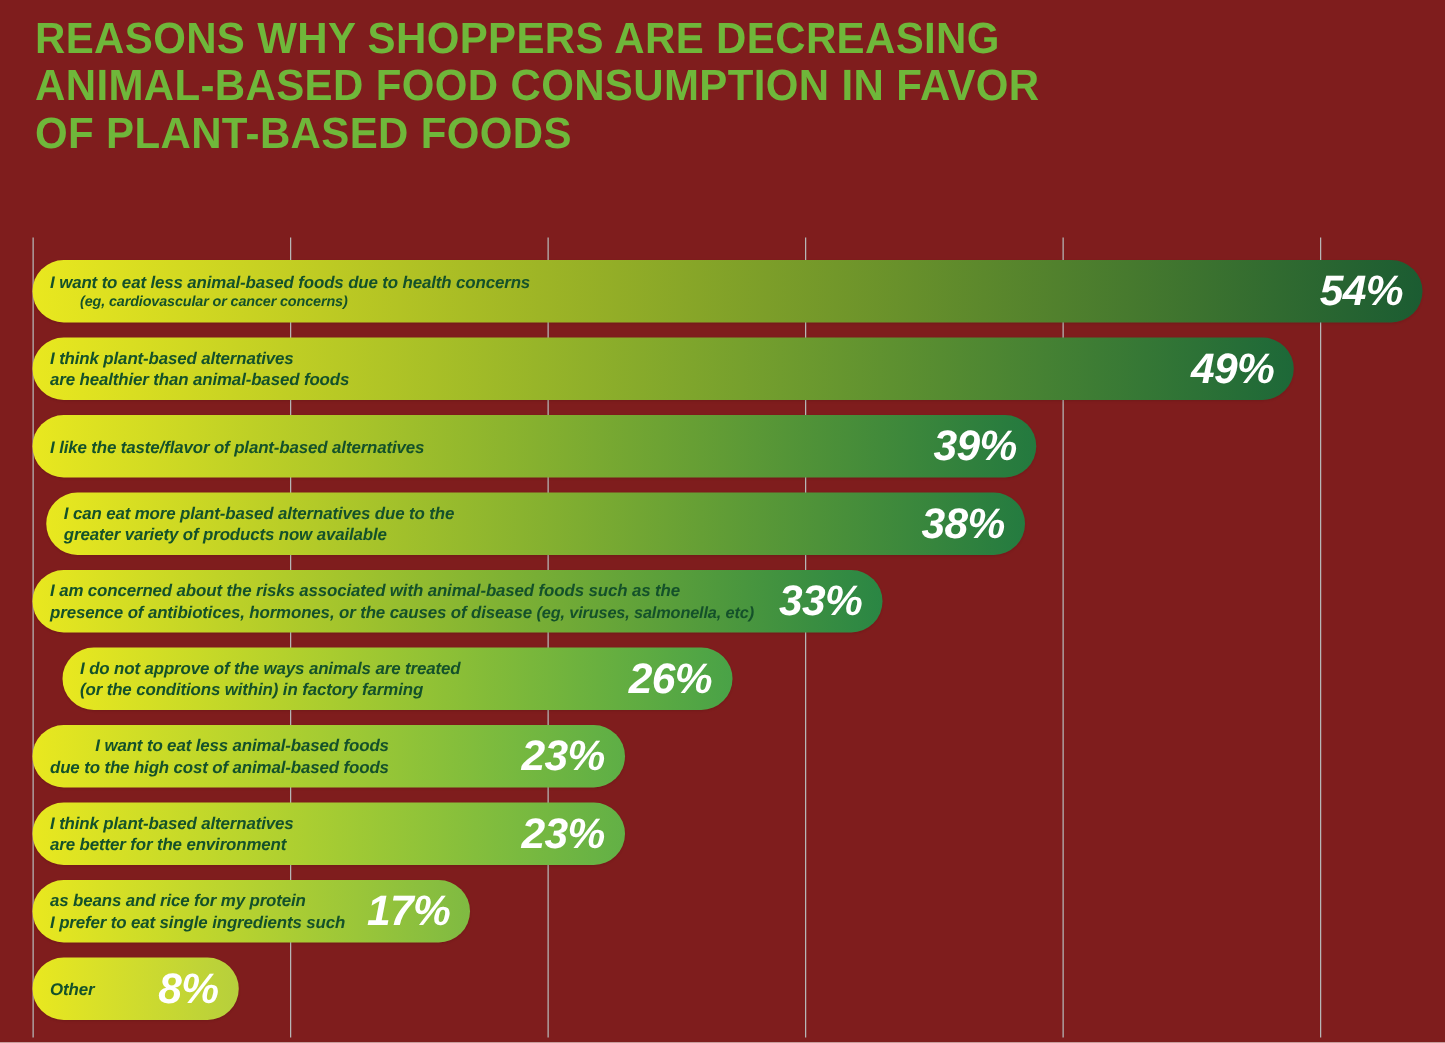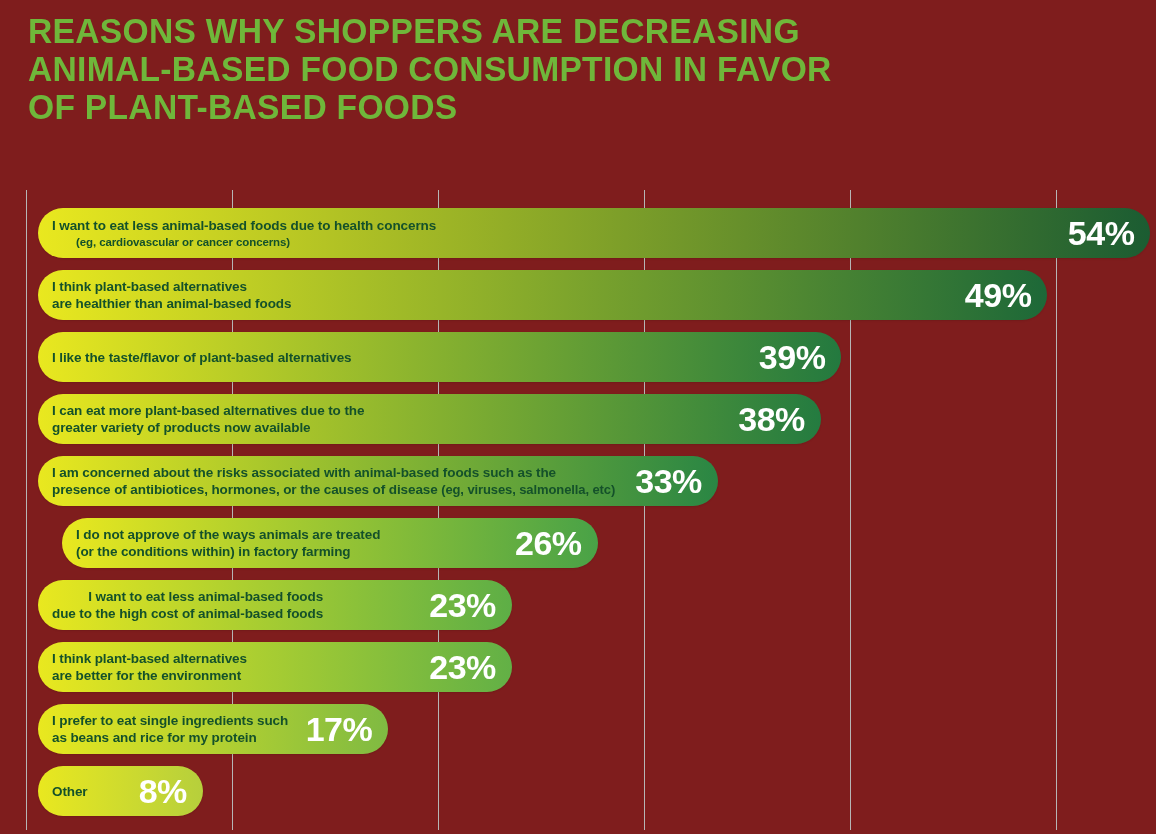--- a/index.html
+++ b/index.html
@@ -57,22 +57,23 @@
   .bars {
     position: absolute;
     left: 0;
     top: 0;
     width: 1156px;
     height: 640px;
   }
 
   .bar-row {
     position: absolute;
-    left: 38px;
-    height: 50px;
+    left: 26px;
+    height: 50px;
+    font-style: italic;
   }
   .bar {
     position: relative;
     height: 50px;
     border-radius: 25px;
     box-sizing: border-box;
     overflow: visible;
     box-shadow: 0 1px 2px rgba(0,0,0,0.10);
   }
   .bar-label {
@@ -153,21 +154,21 @@
           </div>
         </div>
         <div class="bar-row" style="top: 142px; width: 803.4px;">
           <div class="bar" style="width: 803.4px; background: linear-gradient(to right, rgb(233, 232, 31) 0%, rgb(35, 121, 63) 100%);">
             <div class="bar-label">
               <span>I like the taste/flavor of plant-based alternatives</span>
             </div>
             <div class="bar-value" style="right: 16px;">39%</div>
           </div>
         </div>
-        <div class="bar-row" style="top: 204px; width: 782.8px;">
+        <div class="bar-row" style="top: 204px; width: 782.8px; padding-left: 11px;">
           <div class="bar" style="width: 782.8px; background: linear-gradient(to right, rgb(233, 232, 31) 0%, rgb(36, 123, 64) 100%);">
             <div class="bar-label">
               <span>I can eat more plant-based alternatives due to the</span>
               <span>greater variety of products now available</span>
             </div>
             <div class="bar-value" style="right: 16px;">38%</div>
           </div>
         </div>
         <div class="bar-row" style="top: 266px; width: 679.8px;">
           <div class="bar" style="width: 679.8px; background: linear-gradient(to right, rgb(233, 232, 31) 0%, rgb(42, 134, 68) 100%);">
@@ -201,22 +202,22 @@
             <div class="bar-label">
               <span>I think plant-based alternatives</span>
               <span>are better for the environment</span>
             </div>
             <div class="bar-value" style="right: 16px;">23%</div>
           </div>
         </div>
         <div class="bar-row" style="top: 514px; width: 350.2px;">
           <div class="bar" style="width: 350.2px; background: linear-gradient(to right, rgb(233, 232, 31) 0%, rgb(127, 186, 66) 100%);">
             <div class="bar-label">
+              <span>as beans and rice for my protein</span>
               <span>I prefer to eat single ingredients such</span>
-              <span>as beans and rice for my protein</span>
             </div>
             <div class="bar-value" style="right: 16px;">17%</div>
           </div>
         </div>
         <div class="bar-row" style="top: 576px; width: 164.8px;">
           <div class="bar" style="width: 164.8px; background: linear-gradient(to right, rgb(233, 232, 31) 0%, rgb(182, 207, 60) 100%);">
             <div class="bar-label">
               <span>Other</span>
             </div>
             <div class="bar-value" style="right: 16px;">8%</div>

